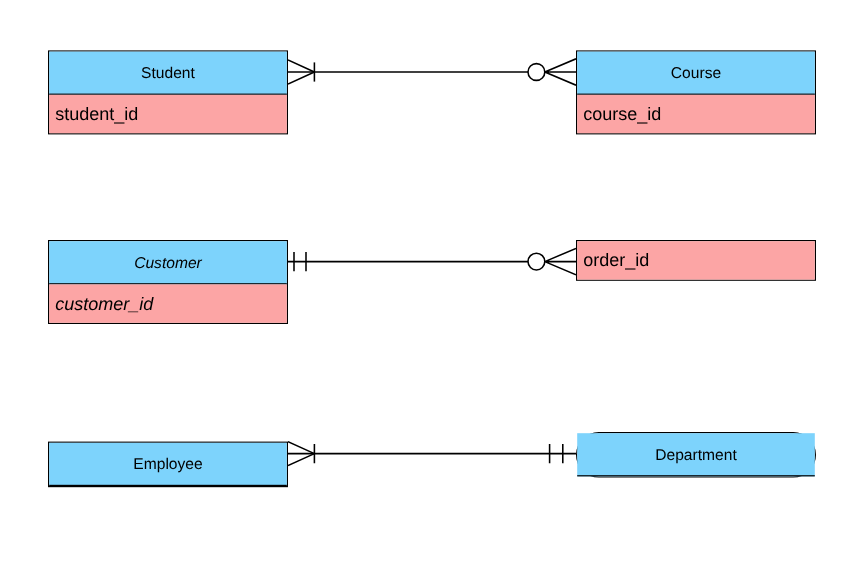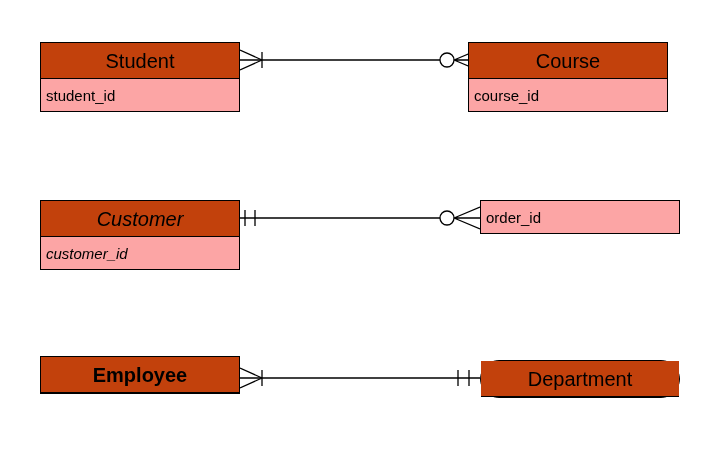--- a/index.html
+++ b/index.html
@@ -20,25 +20,25 @@
     width: 200px;
     box-sizing: border-box;
     border: 1.5px solid #000000;
     background: #ffffff;
     color: #000000;
   }
   .entity-header {
     box-sizing: border-box;
     height: 36px;
     border-bottom: 1.5px solid #000000;
-    background: #c2410c;
+    background: #7dd3fc;
     display: flex;
     align-items: center;
     justify-content: center;
-    font-size: 20px;
+    font-size: 13px;
     line-height: 1;
   }
   .entity-attr {
     box-sizing: border-box;
     height: 32px;
     display: flex;
     align-items: center;
     padding-left: 5px;
     font-size: 15px;
     line-height: 1;
@@ -78,21 +78,21 @@
       <path d="M22 20 L0 10 M22 20 L0 30"></path>
       <path d="M22 12 V28"></path>
     </g>
 
     <g>
       <circle cx="207" cy="20" r="7"></circle>
       <path d="M214 20 H240 M214 20 L240 9 M214 20 L240 31"></path>
     </g>
   </svg>
 
-  <div class="entity" style="left:468px; top:42px;">
+  <div class="entity" style="left:480px; top:42px;">
     <div class="entity-header">Course</div>
     <div class="entity-attr">course_id</div>
   </div>
 
   <div class="entity" style="left:40px; top:200px;font-style:italic;">
     <div class="entity-header">Customer</div>
     <div class="entity-attr">customer_id</div>
   </div>
 
   <svg class="connector" style="left:240px; top:198px;" viewBox="0 0 240 40">
@@ -105,21 +105,21 @@
     <g>
       <circle cx="207" cy="20" r="7"></circle>
       <path d="M214 20 H240 M214 20 L240 9 M214 20 L240 31"></path>
     </g>
   </svg>
 
   <div class="entity" style="left:480px; top:200px;">
     <div class="entity-attr">order_id</div>
   </div>
 
-  <div class="entity" style="left:40px; top:356px;font-weight:bold;">
+  <div class="entity" style="left:40px; top:368px;">
     <div class="entity-header">Employee</div>
   </div>
 
   <svg class="connector" style="left:240px; top:358px;" viewBox="0 0 240 40">
     <path d="M0 20 H240"></path>
 
     <g>
       <path d="M22 20 L0 10 M22 20 L0 30"></path>
       <path d="M22 12 V28"></path>
     </g>

